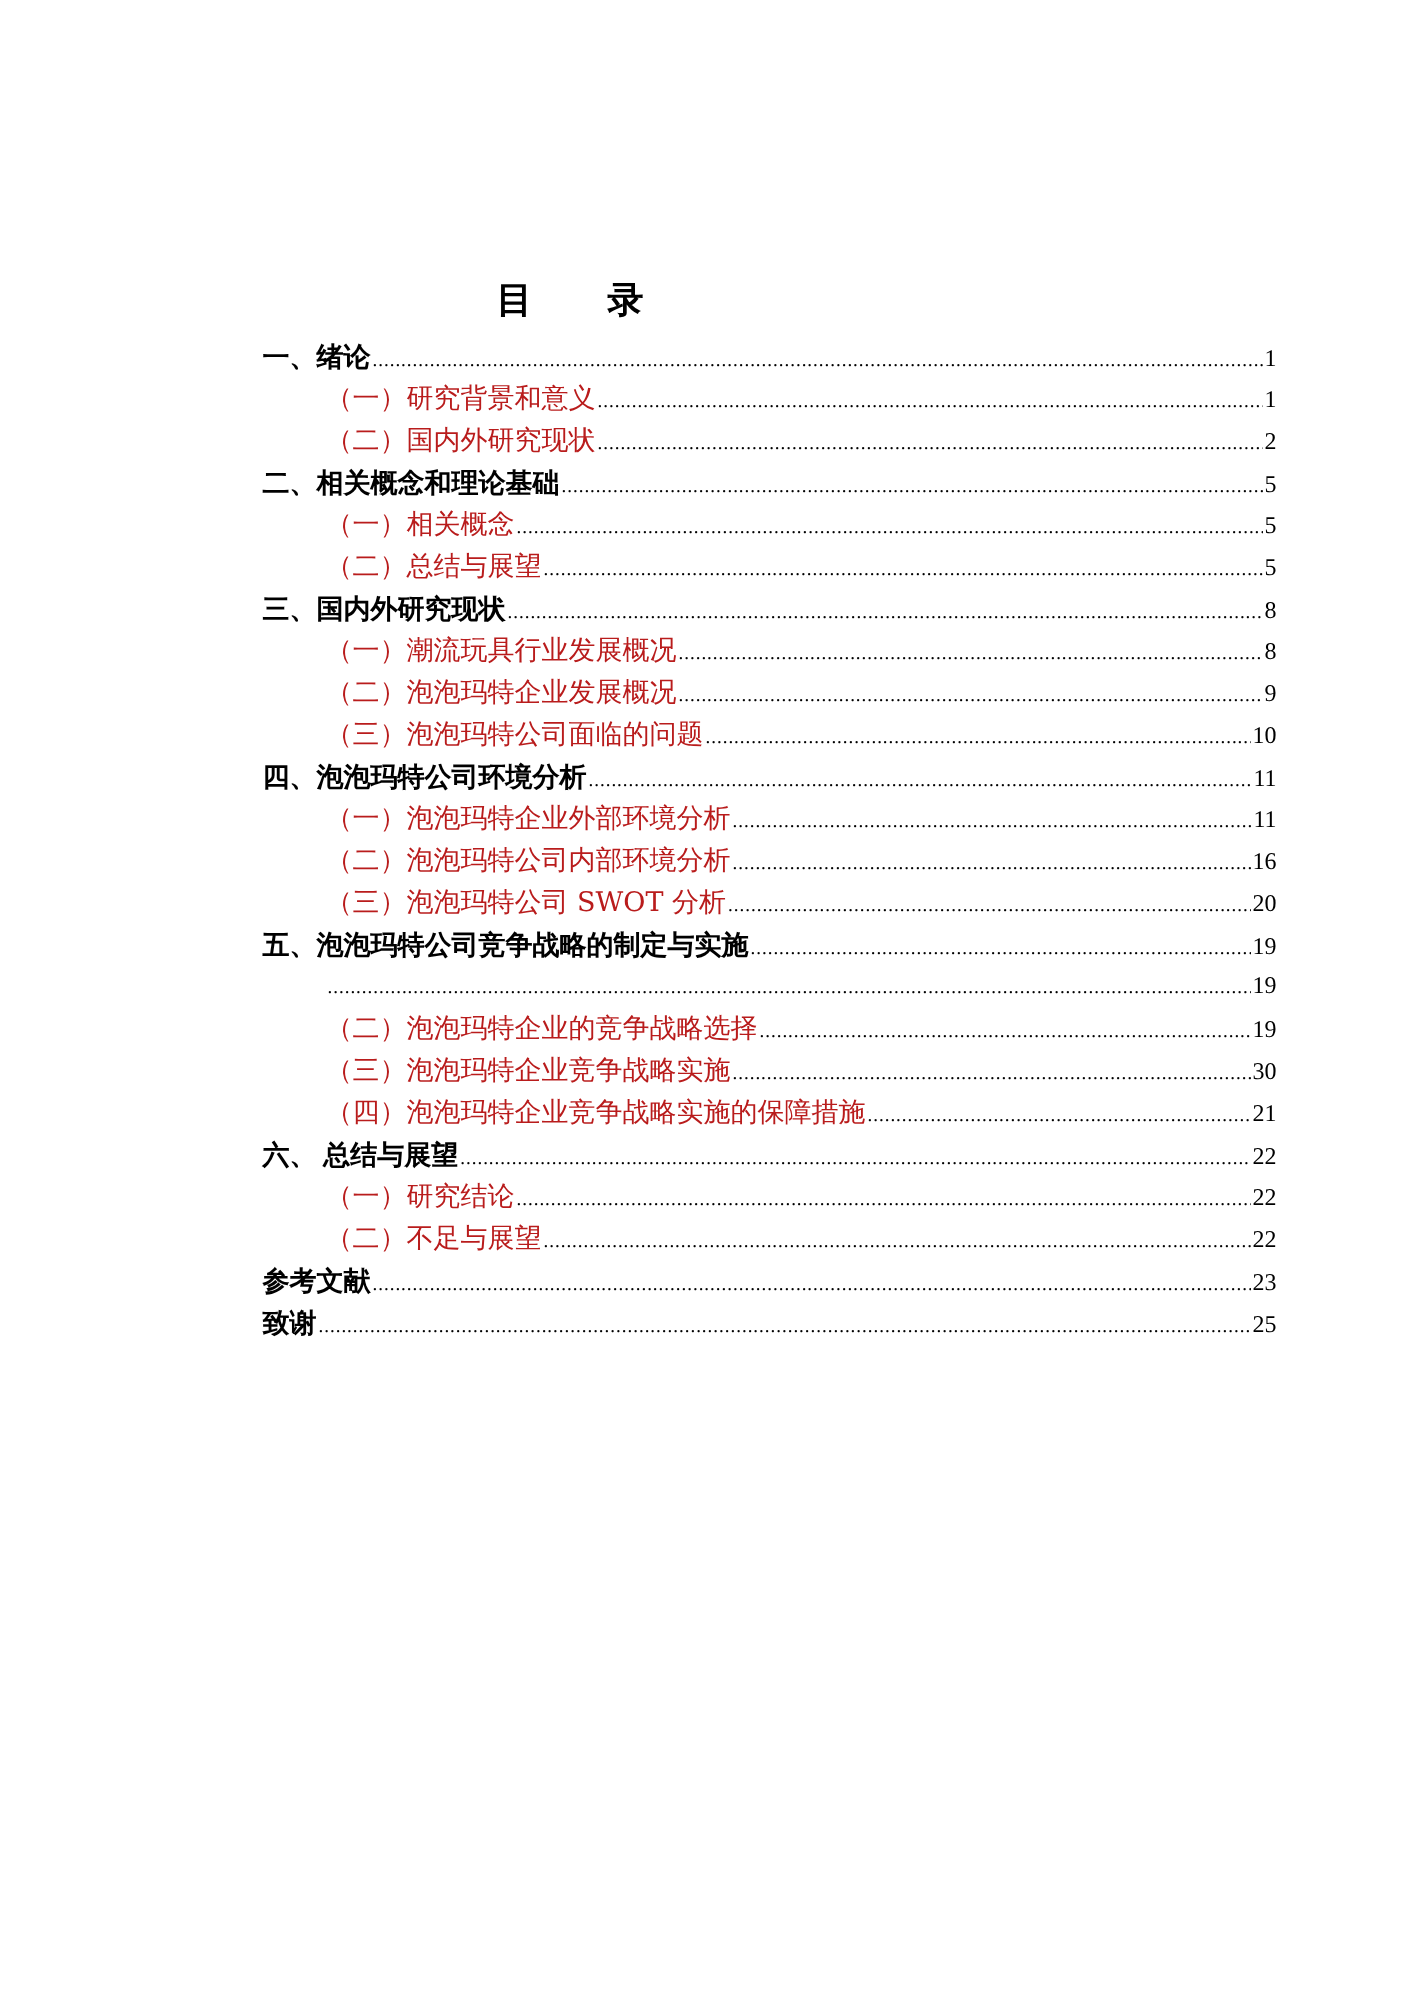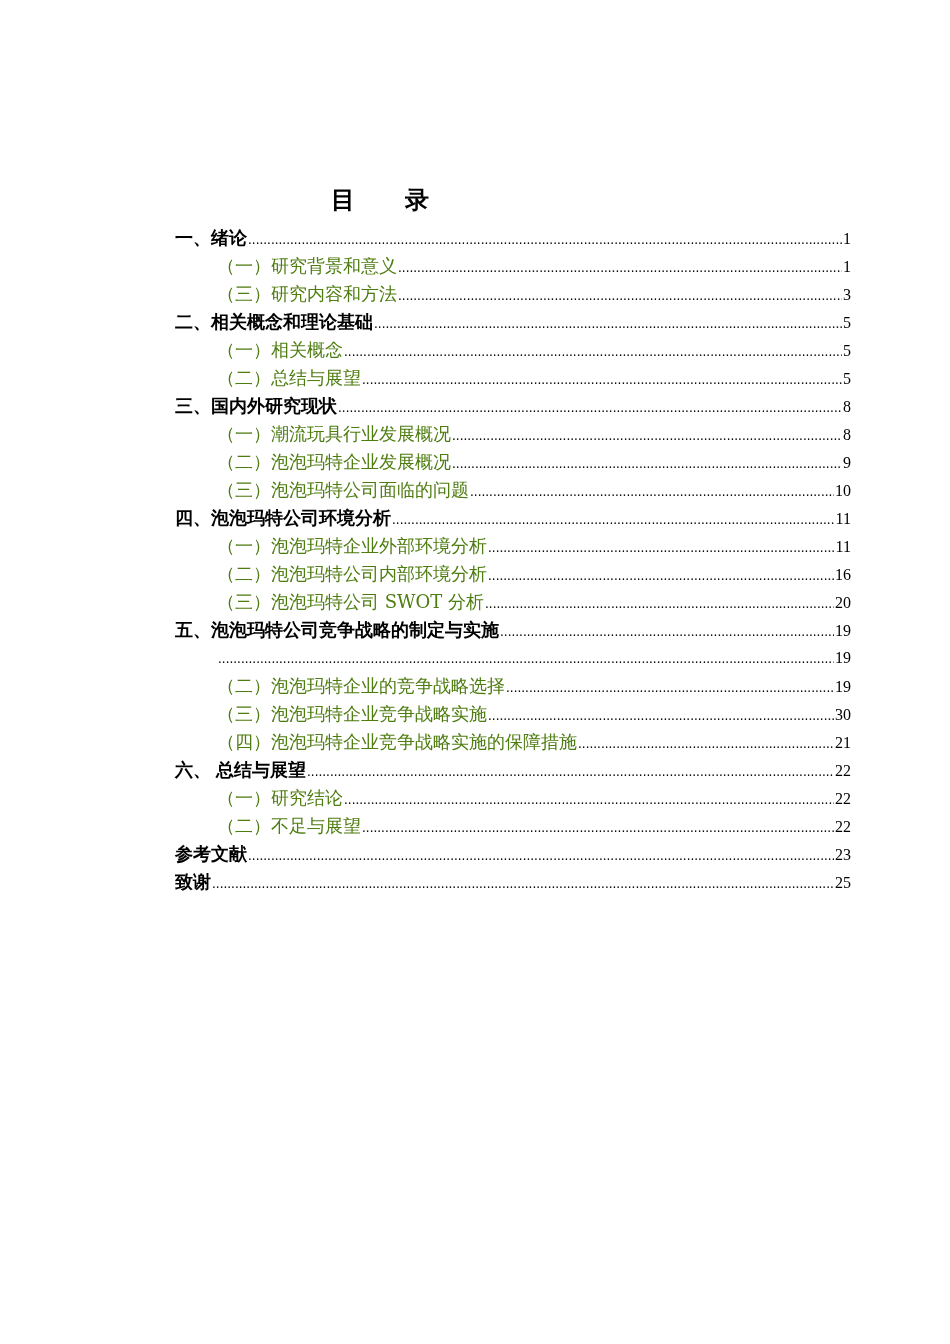--- a/index.html
+++ b/index.html
@@ -6,23 +6,23 @@
   body { width: 950px; height: 1344px; position: relative; overflow: hidden;
          font-family: "DejaVu Serif", "Liberation Serif", serif; color: #000; }
   .page { position: absolute; left: 0; top: 6px; width: 760px; height: 1344px; background: #fff; }
   .toc-title { position: absolute; top: 178px; left: 0; width: 100%; text-align: center;
                font-size: 24px; font-weight: bold; letter-spacing: 0;
                font-family: "DejaVu Sans", sans-serif; }
   .toc-title .gap { display: inline-block; width: 50px; }
   .toc { position: absolute; left: 175px; top: 218px; width: 676px; }
   .entry { display: flex; align-items: baseline; height: 28px; line-height: 28px; white-space: nowrap; }
   .entry .label { flex: 0 0 auto; }
-  .entry.level1 .label { font-family: Liberation Sans, sans-serif; font-weight: bold; font-size: 18px; }
+  .entry.level1 .label { font-family: Liberation Serif, serif; font-weight: bold; font-size: 18px; }
   .entry.level2 { padding-left: 42px; }
-  .entry.level2 .label { font-size: 18px; font-weight: normal; color: #4d7c0f; text-align: center; }
+  .entry.level2 .label { font-size: 18px; font-weight: normal; color: #b91c1c; text-align: center; }
   .entry .leader { flex: 1 1 auto; overflow: hidden; font-size: 12px; letter-spacing: 0px;
                    margin: 0 1px; color: #000; }
   .entry .leader::before { content: "........................................................................................................................................................................................................................................................................................................................"; }
   .entry .page-num { flex: 0 0 auto; font-family: "Liberation Serif", serif; font-size: 16px; }
 </style>
 </head>
 <body>
 
 <div class="page">
   <div class="toc-title">
@@ -34,23 +34,23 @@
         <span class="label">一、绪论</span>
         <span class="leader"></span>
         <span class="page-num">1</span>
       </div>
       <div class="entry level2">
         <span class="label">（一）研究背景和意义</span>
         <span class="leader"></span>
         <span class="page-num">1</span>
       </div>
       <div class="entry level2">
-        <span class="label">（三）研究内容和方法</span>
+        <span class="label">（二）国内外研究现状</span>
         <span class="leader"></span>
-        <span class="page-num">3</span>
+        <span class="page-num">2</span>
       </div>
       <div class="entry level1">
         <span class="label">二、相关概念和理论基础</span>
         <span class="leader"></span>
         <span class="page-num">5</span>
       </div>
       <div class="entry level2">
         <span class="label">（一）相关概念</span>
         <span class="leader"></span>
         <span class="page-num">5</span>

